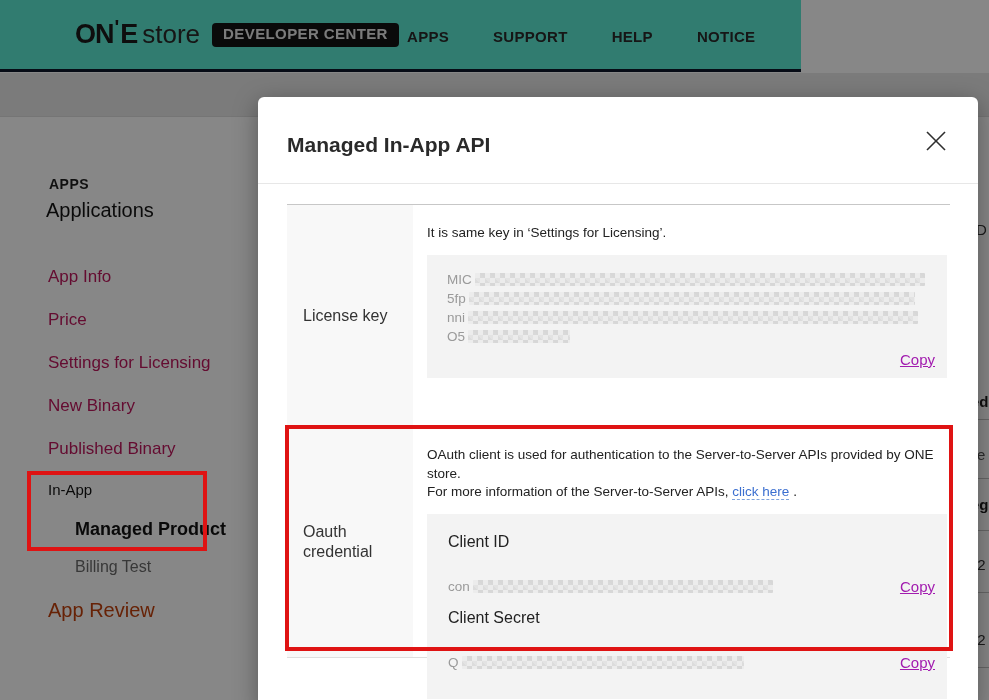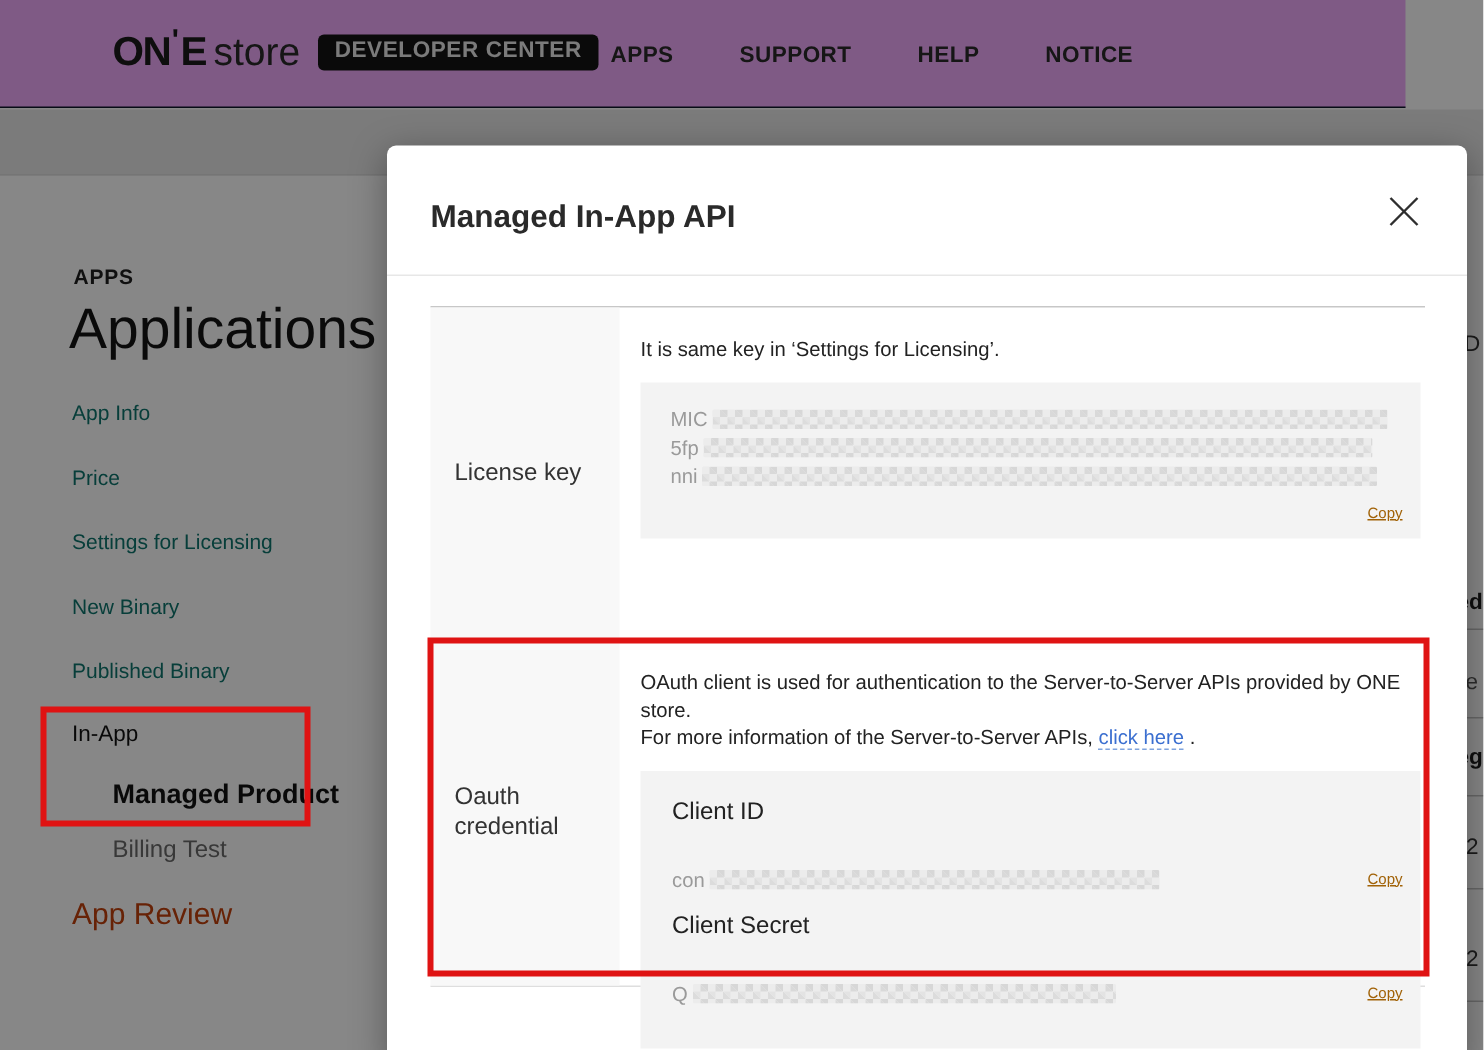--- a/index.html
+++ b/index.html
@@ -4,41 +4,41 @@
 <style>
   * { margin:0; padding:0; box-sizing:border-box; }
   html,body { width:989px; height:700px; overflow:hidden; }
   body {
     font-family:"Liberation Sans", sans-serif;
     background:#fff; position:relative; color:#222;
   }
   
   .bg-page { position:absolute; inset:0; z-index:0; background:#fff; }
   .bg-header {
-    position:absolute; left:0; top:0; width:937px; height:72px;
-    background:#f0abfc; border-bottom:1px solid #0f172a;
+    position:absolute; left:0; top:0; width:801px; height:72px;
+    background:#5eead4; border-bottom:3px solid #0f172a;
   }
   .brand { position:absolute; left:75px; top:19px; display:flex; align-items:center; cursor:pointer; }
   .brand-one { font-size:27px; font-weight:800; color:#1b1b1b; letter-spacing:-1px; }
   .brand-mark { font-size:20px; font-weight:800; color:#1b1b1b; position:relative; top:-7px; margin:0 1px; }
   .brand-store { font-size:26px; font-weight:300; color:#2a2a2a; margin-left:5px; letter-spacing:0; }
   .brand-badge {
     margin-left:12px; background:#141414; color:#e9e9e9; font-size:15px; font-weight:700;
     letter-spacing:.4px; padding:2px 11px 5px; border-radius:4px;
   }
   .bg-nav { position:absolute; left:407px; top:28px; display:flex; gap:44px; }
   .bg-nav .nav-item { font-size:15px; font-weight:600; color:#2b2b2b; letter-spacing:.3px; cursor:pointer; white-space:nowrap; }
   .bg-band {
     position:absolute; left:0; top:73px; width:989px; height:44px;
     background:#e9e9e9; border-bottom:1px solid #dedede;
   }
   
   .sb-section { position:absolute; left:49px; top:176px; font-size:14px; font-weight:700; color:#1f1f1f; letter-spacing:.5px; }
-  .sb-title   { position:absolute; left:46px; top:199px; font-size:38px; font-weight:400; color:#141414; }
-  .sb-item { position:absolute; left:48px; font-size:14px; color:#0f766e; cursor:pointer; white-space:nowrap; }
+  .sb-title   { position:absolute; left:46px; top:199px; font-size:20px; font-weight:400; color:#141414; }
+  .sb-item { position:absolute; left:48px; font-size:17px; color:#be185d; cursor:pointer; white-space:nowrap; }
   .sb-appinfo   { top:267px; }
   .sb-price     { top:310px; }
   .sb-settings  { top:353px; }
   .sb-newbin    { top:396px; }
   .sb-pubbin    { top:439px; }
   .sb-inapp     { top:481px; font-size:15px; color:#121212; font-weight:500; }
   .sb-managed   { top:519px; left:75px; font-size:18px; font-weight:700; color:#111; }
   .sb-billing   { top:558px; left:75px; font-size:16px; color:#6b6b6b; }
   .sb-review    { top:599px; font-size:20px; color:#c2410c; }
   
@@ -83,21 +83,21 @@
   .key-line { font-size:13.5px; line-height:19px; color:#9a9a9a; white-space:nowrap; }
   .mosaic {
     display:inline-block; height:13px; vertical-align:-2px; margin-left:3px; border-radius:1px;
     background-color:#ececec;
     background-image:
       linear-gradient(45deg,#dcdcdc 25%,transparent 25%,transparent 75%,#d7d7d7 75%),
       linear-gradient(45deg,#d9d9d9 25%,transparent 25%,transparent 75%,#e3e3e3 75%);
     background-size:10px 10px; background-position:0 0,5px 5px;
   }
   .copy-link {
-    display:inline-block; color:#a16207; font-size:10px; text-decoration:underline; cursor:pointer;
+    display:inline-block; color:#a21caf; font-size:15px; text-decoration:underline; cursor:pointer;
   }
   .copy-row { text-align:right; margin-top:5px; }
   .oauth-box { margin-top:12px; width:520px; background:#f3f3f3; padding:19px 12px 14px 21px; }
   .cred-heading { font-size:16px; color:#222; font-weight:500; }
   .value-row { display:flex; justify-content:space-between; align-items:center; margin-top:26px; margin-bottom:13px; }
   .value-row .key-line { flex:1; }
   
   .annotation { position:absolute; border:4px solid #df1313; z-index:30; pointer-events:none; }
   .anno-sidebar { left:27px; top:471px; width:180px; height:80px; }
   .anno-oauth   { left:285px; top:425px; width:668px; height:226px; }
@@ -175,20 +175,23 @@
           <div class="key-box">
             <div class="key-line">
               <span>MIC</span><span class="mosaic" style="width:450px"></span>
             </div>
             <div class="key-line">
               <span>5fp</span><span class="mosaic" style="width:446px"></span>
             </div>
             <div class="key-line">
               <span>nni</span><span class="mosaic" style="width:450px"></span>
             </div>
+            <div class="key-line">
+              <span>O5</span><span class="mosaic" style="width:102px"></span>
+            </div>
             <div class="copy-row">
               <a class="copy-link">Copy</a>
             </div>
           </div>
         </div>
       </div>
 
       <div class="row row-oauth">
         <div class="cell-label">
           <span>Oauth</span>

